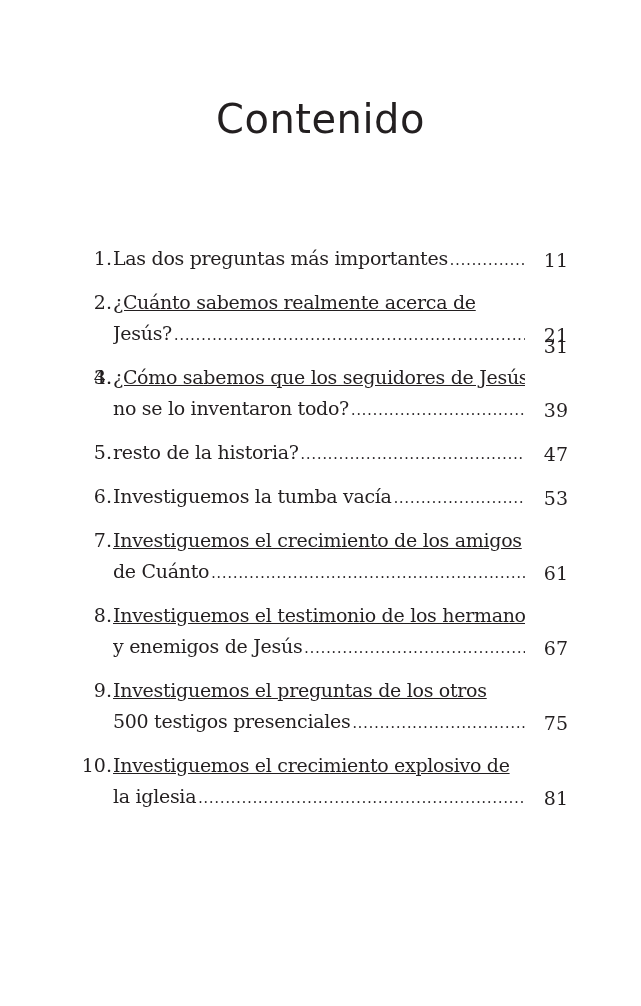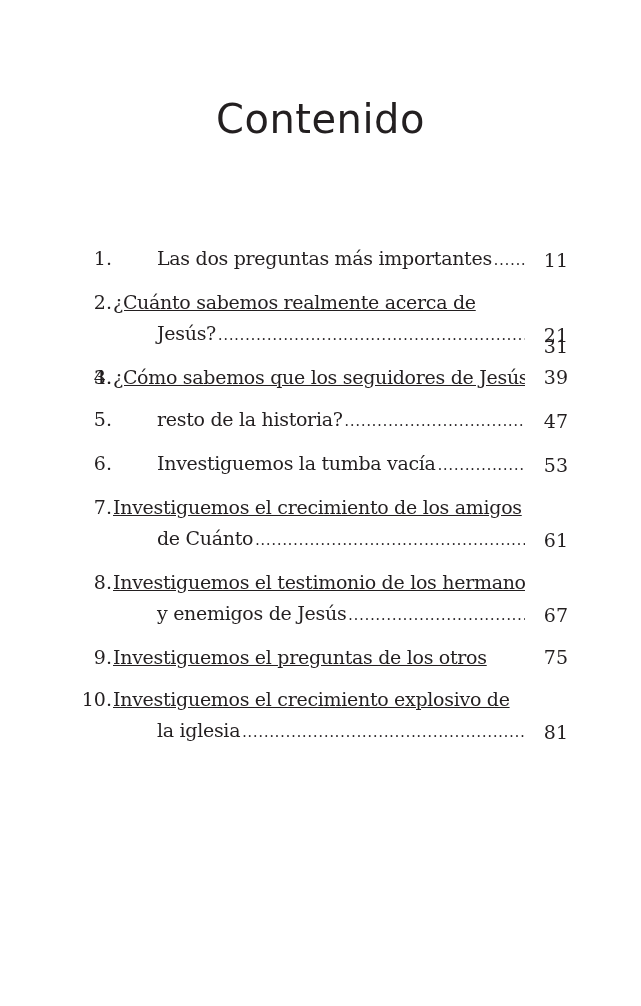--- a/index.html
+++ b/index.html
@@ -59,21 +59,20 @@
       text-decoration: underline;
     }
     .toc-last {
       display: flex;
       align-items: baseline;
       overflow: hidden;
       white-space: nowrap;
     }
     .toc-last .txt {
       flex: 0 0 auto;
-      margin-left: 44px;
     }
     .toc-last .dots {
       flex: 1 1 auto;
       overflow: hidden;
       white-space: nowrap;
       letter-spacing: 1px;
       font-size: 14px;
       margin-left: 2px;
     }
     .toc-last .dots::after {
@@ -119,20 +118,24 @@
 
   <div class="toc-entry">
     <span class="toc-num">3.</span>
     <span class="toc-page">31</span>
   </div>
 
   <div class="toc-entry">
     <span class="toc-num">4.</span>
     <div class="toc-body">
       <span class="toc-line">¿Cómo sabemos que los seguidores de Jesús</span>
+      <div class="toc-last">
+          <span class="txt">no se lo inventaron todo?</span>
+          <span class="dots"></span>
+        </div>
     </div>
     <span class="toc-page">39</span>
   </div>
 
   <div class="toc-entry">
     <span class="toc-num">5.</span>
     <div class="toc-body">
       <div class="toc-last">
           <span class="txt">resto de la historia?</span>
           <span class="dots"></span>
@@ -173,20 +176,24 @@
           <span class="dots"></span>
         </div>
     </div>
     <span class="toc-page">67</span>
   </div>
 
   <div class="toc-entry">
     <span class="toc-num">9.</span>
     <div class="toc-body">
       <span class="toc-line">Investiguemos el preguntas de los otros</span>
+      <div class="toc-last">
+          <span class="txt">500 testigos presenciales</span>
+          <span class="dots"></span>
+        </div>
     </div>
     <span class="toc-page">75</span>
   </div>
 
   <div class="toc-entry">
     <span class="toc-num">10.</span>
     <div class="toc-body">
       <span class="toc-line">Investiguemos el crecimiento explosivo de</span>
       <div class="toc-last">
           <span class="txt">la iglesia</span>

